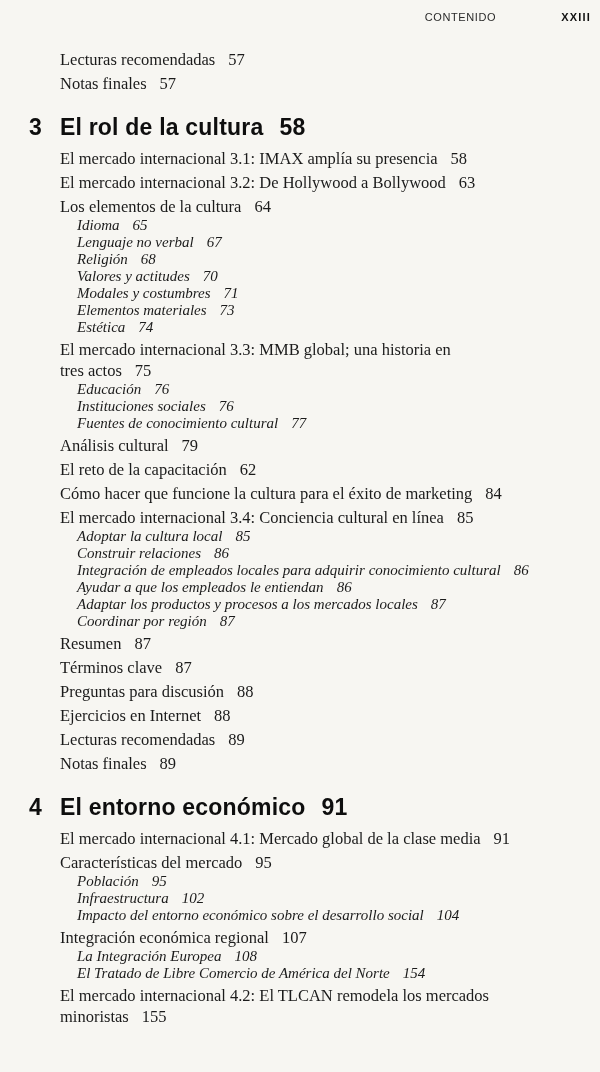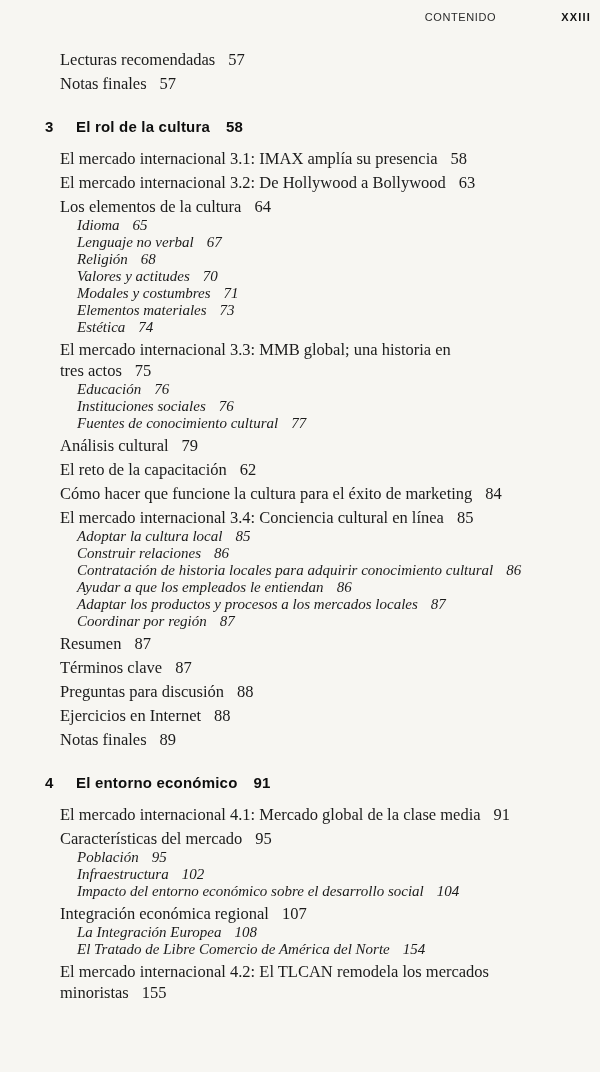--- a/index.html
+++ b/index.html
@@ -55,24 +55,24 @@
   }
   .entry .pg {
     margin-left: 13px;
     font-style: normal;
   }
   .entry.sub .pg { font-style: italic; }
 
   .chapter-heading {
     font-family: "Liberation Sans", sans-serif;
     font-weight: bold;
-    font-size: 15px;
+    font-size: 23px;
     line-height: 26px;
     color: #0e0e0e;
-    margin: 20px 0 8px 16px;
+    margin: 20px 0 8px 0;
     padding-left: 18px;
     letter-spacing: 0.2px;
   }
   .chapter-heading .ch-num {
     display: inline-block;
     width: 31px;
   }
   .chapter-heading .ch-pg {
     margin-left: 16px;
   }
@@ -105,28 +105,29 @@
 tres actos</span><span class="pg">75</span></div>
       <div class="entry sub"><span class="lbl">Educación</span><span class="pg">76</span></div>
       <div class="entry sub"><span class="lbl">Instituciones sociales</span><span class="pg">76</span></div>
       <div class="entry sub"><span class="lbl">Fuentes de conocimiento cultural</span><span class="pg">77</span></div>
       <div class="entry main"><span class="lbl">Análisis cultural</span><span class="pg">79</span></div>
       <div class="entry main"><span class="lbl">El reto de la capacitación</span><span class="pg">62</span></div>
       <div class="entry main"><span class="lbl">Cómo hacer que funcione la cultura para el éxito de marketing</span><span class="pg">84</span></div>
       <div class="entry main"><span class="lbl">El mercado internacional 3.4: Conciencia cultural en línea</span><span class="pg">85</span></div>
       <div class="entry sub"><span class="lbl">Adoptar la cultura local</span><span class="pg">85</span></div>
       <div class="entry sub"><span class="lbl">Construir relaciones</span><span class="pg">86</span></div>
-      <div class="entry sub"><span class="lbl">Contratación de historia locales para adquirir conocimiento cultural</span><span class="pg">86</span></div>
+      <div class="entry sub"><span class="lbl">Integración de empleados locales para adquirir conocimiento cultural</span><span class="pg">86</span></div>
       <div class="entry sub"><span class="lbl">Ayudar a que los empleados le entiendan</span><span class="pg">86</span></div>
       <div class="entry sub"><span class="lbl">Adaptar los productos y procesos a los mercados locales</span><span class="pg">87</span></div>
       <div class="entry sub"><span class="lbl">Coordinar por región</span><span class="pg">87</span></div>
       <div class="entry main"><span class="lbl">Resumen</span><span class="pg">87</span></div>
       <div class="entry main"><span class="lbl">Términos clave</span><span class="pg">87</span></div>
       <div class="entry main"><span class="lbl">Preguntas para discusión</span><span class="pg">88</span></div>
       <div class="entry main"><span class="lbl">Ejercicios en Internet</span><span class="pg">88</span></div>
+      <div class="entry main"><span class="lbl">Lecturas recomendadas</span><span class="pg">89</span></div>
       <div class="entry main"><span class="lbl">Notas finales</span><span class="pg">89</span></div>
       <div class="chapter-heading"><span class="ch-num">4</span><span class="ch-title">El entorno económico</span><span class="ch-pg">91</span></div>
       <div class="entry main"><span class="lbl">El mercado internacional 4.1: Mercado global de la clase media</span><span class="pg">91</span></div>
       <div class="entry main"><span class="lbl">Características del mercado</span><span class="pg">95</span></div>
       <div class="entry sub"><span class="lbl">Población</span><span class="pg">95</span></div>
       <div class="entry sub"><span class="lbl">Infraestructura</span><span class="pg">102</span></div>
       <div class="entry sub"><span class="lbl">Impacto del entorno económico sobre el desarrollo social</span><span class="pg">104</span></div>
       <div class="entry main"><span class="lbl">Integración económica regional</span><span class="pg">107</span></div>
       <div class="entry sub"><span class="lbl">La Integración Europea</span><span class="pg">108</span></div>
       <div class="entry sub"><span class="lbl">El Tratado de Libre Comercio de América del Norte</span><span class="pg">154</span></div>

